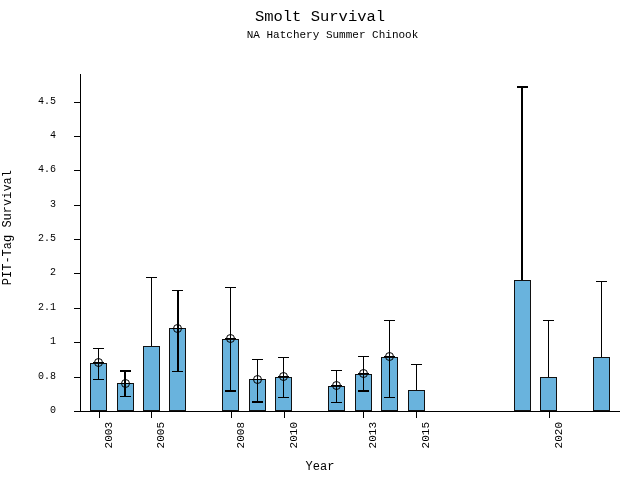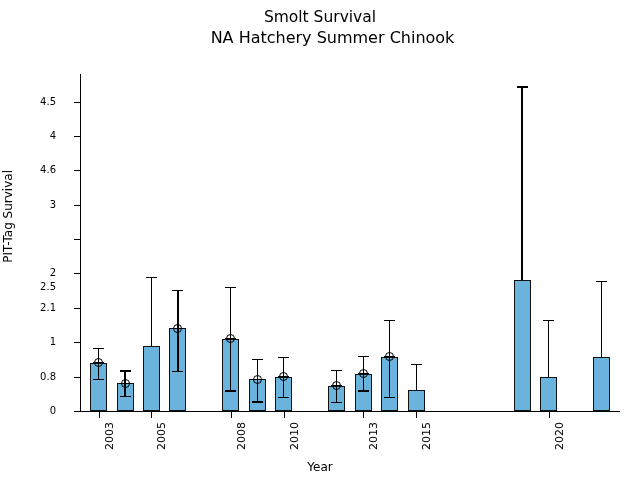--- a/index.html
+++ b/index.html
@@ -12,37 +12,38 @@
     height: 480px;
     overflow: hidden;
     font-family: "DejaVu Sans", sans-serif;
     color: #000000;
   }
   #figure {
     position: relative;
     width: 640px;
     height: 468px;
     background: #ffffff;
+    font-family: Liberation Mono, monospace;
   }
   
   #title-block {
     position: absolute;
     left: 0;
     top: 10px;
     width: 640px;
     text-align: center;
     line-height: 1.0;
   }
   #chart-title {
     font-size: 15.5px;
     color: #000;
     margin-bottom: 4px;
   }
   #chart-subtitle1, #chart-subtitle2 {
-    font-size: 16px;
+    font-size: 11px;
     color: #000;
     margin-top: 0;
     padding-left: 25px;
   }
   #axis-left {
     position: absolute;
     left: 80px;
     top: 74px;
     width: 1px;
     height: 338px;
@@ -173,21 +174,21 @@
       <div class="ytick-label" style="top: 411px;">0</div>
       <div class="ytick-mark" style="top: 376.612px;"></div>
       <div class="ytick-label" style="top: 376.612px;">0.8</div>
       <div class="ytick-mark" style="top: 342.224px;"></div>
       <div class="ytick-label" style="top: 342.224px;">1</div>
       <div class="ytick-mark" style="top: 307.837px;"></div>
       <div class="ytick-label" style="top: 307.837px;">2.1</div>
       <div class="ytick-mark" style="top: 273.449px;"></div>
       <div class="ytick-label" style="top: 273.449px;">2</div>
       <div class="ytick-mark" style="top: 239.061px;"></div>
-      <div class="ytick-label" style="top: 239.061px; margin-top: 48px;">2.5</div>
+      <div class="ytick-label" style="top: 239.061px;">2.5</div>
       <div class="ytick-mark" style="top: 204.673px;"></div>
       <div class="ytick-label" style="top: 204.673px;">3</div>
       <div class="ytick-mark" style="top: 170.286px;"></div>
       <div class="ytick-label" style="top: 170.286px;">4.6</div>
       <div class="ytick-mark" style="top: 135.898px;"></div>
       <div class="ytick-label" style="top: 135.898px;">4</div>
       <div class="ytick-mark" style="top: 101.51px;"></div>
       <div class="ytick-label" style="top: 101.51px;">4.5</div>
     </div>
   <div id="xtick-container">

